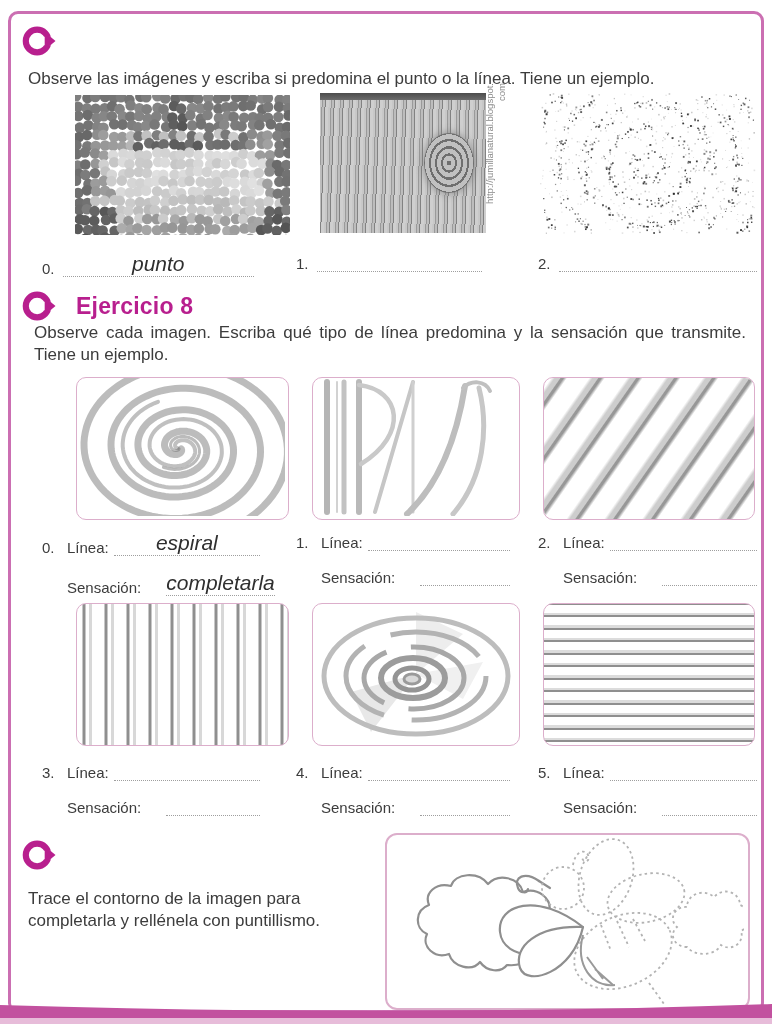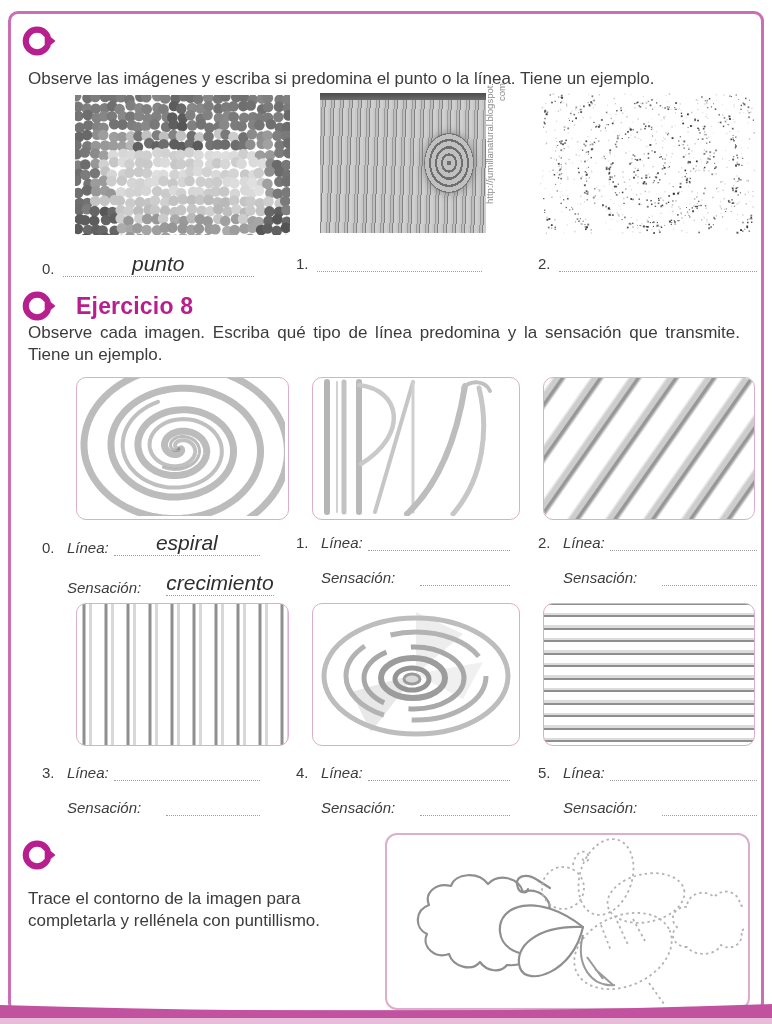--- a/index.html
+++ b/index.html
@@ -4,35 +4,35 @@
 <style>
   html,body{margin:0;padding:0;background:#ffffff;}
   body{width:772px;height:1024px;position:relative;overflow:hidden;
        font-family:"Liberation Sans",sans-serif;color:#3c3c3c;}
   .page-border{position:absolute;left:8px;top:11px;width:750px;height:996px;
        border:3.5px solid #cb6fb2;border-radius:10px;background:#fff;}
   .ex-header{position:absolute;display:flex;align-items:center;gap:20px;left:22px;}
   .ex-title{font-size:23px;font-weight:bold;color:#b81f8e;letter-spacing:.2px;}
   .icon{width:34px;height:34px;flex:0 0 auto;}
   .instruction{position:absolute;left:28px;font-size:17px;line-height:22px;color:#3c3c3c;margin:0;}
-  .just{text-align:justify;}
+  .just{text-align:justify;margin-left:6px;}
   .photo{position:absolute;overflow:hidden;background:#fff;}
   .tile{position:absolute;border:1.5px solid #dcaecb;border-radius:10px;background:#fff;overflow:hidden;}
   .credit{position:absolute;left:484px;top:93px;width:150px;height:26px;
           transform-origin:0 0;transform:translateY(140px) rotate(-90deg);
           font-size:9.5px;line-height:12px;color:#8a8a8a;text-align:right;}
   .answer{position:absolute;display:flex;align-items:flex-end;gap:8px;font-size:15px;}
   .num{flex:0 0 auto;}
   .dotline{flex:1;border-bottom:1.5px dotted #9e9e9e;text-align:center;min-height:19px;}
   .dotline i{font-style:italic;font-size:21px;color:#2f2f2f;}
   .lblcol{position:absolute;font-size:15px;}
   .lblrow{display:flex;align-items:flex-end;gap:5px;}
   .lblrow .num{width:20px;}
   .sensrow{margin-top:15px;padding-left:25px;gap:25px;}
-  .fld{flex:0 0 auto;font-style:italic;}
+  .fld{flex:0 0 auto;}
   
   .wood{background:
     repeating-linear-gradient(92deg,#c8c8c8 0 2px,#9a9a9a 2px 3px,#bdbdbd 3px 5px,#828282 5px 6px,#cfcfcf 6px 9px);}
   .wood .topband{position:absolute;left:0;top:0;width:100%;height:7px;
     background:linear-gradient(180deg,#4c4c4c,#6b6b6b);}
   .wood .knot{position:absolute;left:104px;top:40px;width:50px;height:60px;border-radius:50%;
     background:repeating-radial-gradient(ellipse at center,#6e6e6e 0 2px,#c0c0c0 2px 6px);
     box-shadow:0 0 6px 2px rgba(120,120,120,.5);}
   .diag{background:#fff;}
   .diag:before{content:"";position:absolute;inset:0;
@@ -1506,21 +1506,21 @@
 <div class="tile diag" style="left:543px;top:377px;width:210px;height:141px;"></div>
 
 <div class="lblcol" style="left:42px;top:531px;width:218px;">
   <div class="lblrow">
     <span class="num">0.</span>
     <span class="fld">Línea:</span>
     <span class="dotline"><i>espiral</i></span>
   </div>
   <div class="lblrow sensrow">
     <span class="fld">Sensación:</span>
-    <span class="dotline"><i>crecimiento</i></span>
+    <span class="dotline"><i>completarla</i></span>
   </div>
 </div>
 <div class="lblcol" style="left:296px;top:531px;width:214px;">
   <div class="lblrow">
     <span class="num">1.</span>
     <span class="fld">Línea:</span>
     <span class="dotline"><i></i></span>
   </div>
   <div class="lblrow sensrow">
     <span class="fld">Sensación:</span>

